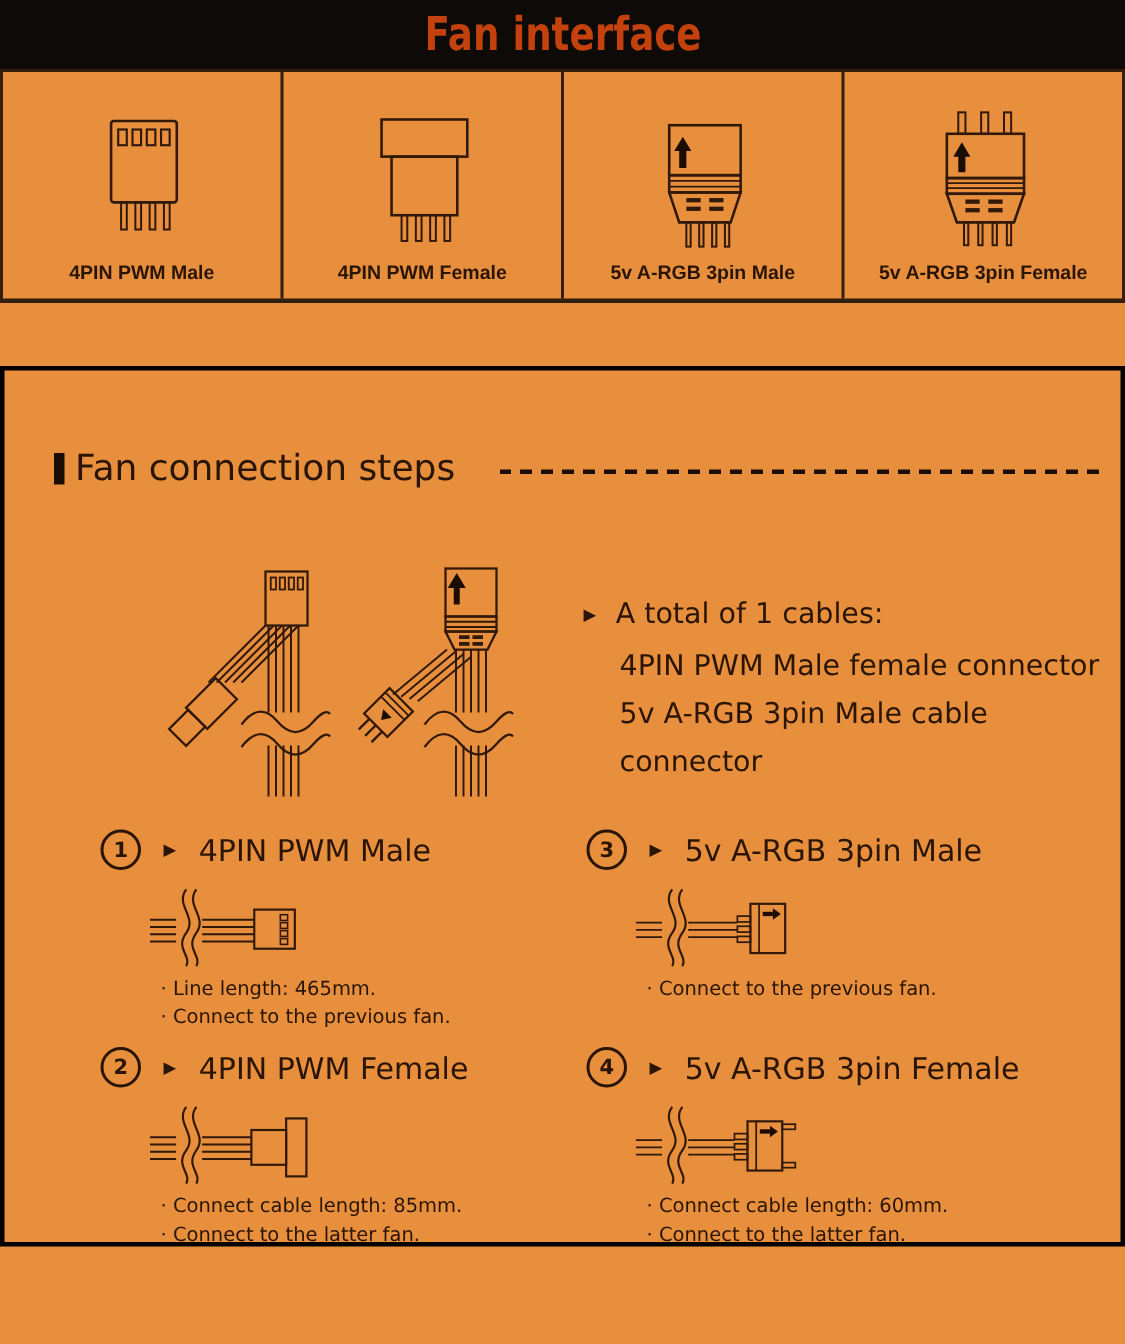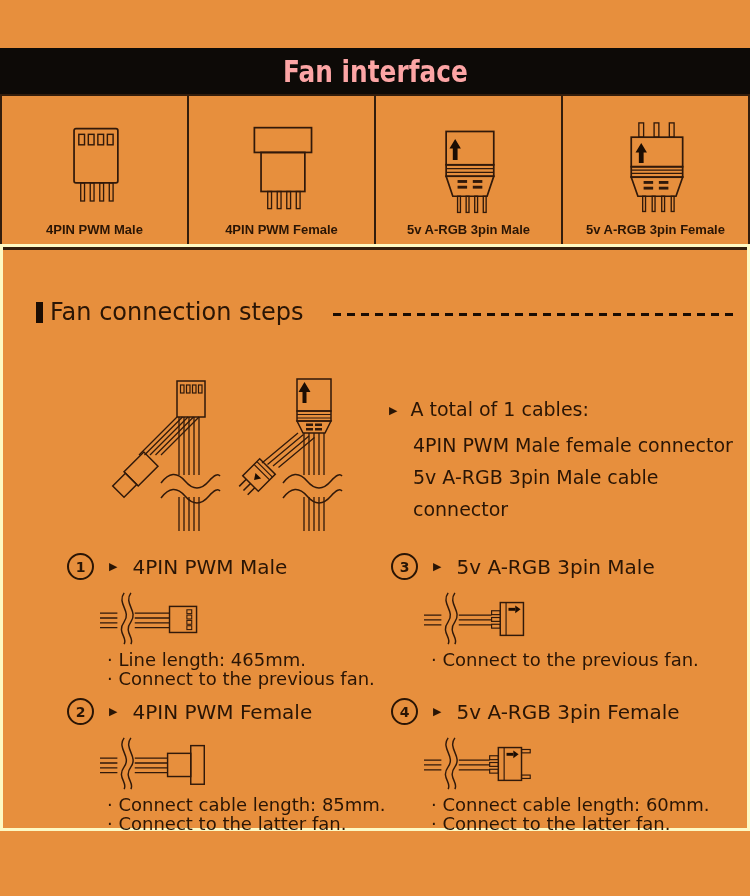--- a/index.html
+++ b/index.html
@@ -4,22 +4,22 @@
 <style>
   html,body{margin:0;padding:0;}
   body{
     width:750px;height:896px;position:relative;overflow:hidden;
     background:#e78f3d;
     font-family:"DejaVu Sans","Liberation Sans",sans-serif;
     color:#2a1505;
   }
   
   .banner{
-    height:46px;background:#0d0a07;color:#fca5a5;
-    display:flex;align-items:center;justify-content:center;margin-top:48px;
+    height:46px;background:#0d0a07;color:#c2410c;
+    display:flex;align-items:center;justify-content:center;
   }
   .banner-title{
     font-size:31px;font-weight:bold;letter-spacing:0;
     display:inline-block;transform:scaleX(.8);
   }
   
   .connector-row{
     height:156px;display:flex;box-sizing:border-box;
     border-top:2px solid #331d0c;border-bottom:3px solid #331d0c;
     border-left:2px solid #331d0c;border-right:2px solid #331d0c;
@@ -31,21 +31,21 @@
   }
   .ccol:last-child{border-right:none;}
   .ccol svg{width:88px;height:100px;margin-bottom:1px;}
   .clabel{
     font-family:"Liberation Sans",sans-serif;
     font-size:13px;font-weight:bold;margin-bottom:5px;white-space:nowrap;
   }
   
   .main-box{
     position:absolute;left:0;top:244px;width:750px;height:587px;
-    box-sizing:border-box;border:3px solid #fef9c3;
+    box-sizing:border-box;border:3px solid #000000;
   }
   .sec-header{
     position:absolute;left:33px;right:10px;top:51px;
     display:flex;align-items:center;
   }
   .tick{width:7px;height:21px;background:#1c0d03;margin-right:7px;}
   .sec-title{font-size:24px;white-space:nowrap;}
   .dashes{
     flex:1;height:3px;margin-left:30px;margin-top:4px;
     background:repeating-linear-gradient(90deg,#1c0d03 0 8px,transparent 8px 14px);
@@ -61,21 +61,21 @@
   }
   .step-head{display:flex;align-items:center;}
   .num{
     width:23px;height:23px;border:2px solid #2a1505;border-radius:50%;
     display:inline-flex;align-items:center;justify-content:center;
     font-size:14px;font-weight:bold;margin-right:15px;flex:none;
   }
   .tri2{font-size:11px;margin-right:15px;}
   .step-title{font-size:20px;white-space:nowrap;}
   .step-art{display:block;margin:10px 0 4px 30px;width:118px;height:56px;}
-  .note{margin-left:40px;font-size:18px;line-height:19px;white-space:nowrap;}
+  .note{margin-left:40px;font-size:13px;line-height:19px;white-space:nowrap;}
 </style>
 </head>
 <body>
 
 <div class="banner">
   <span class="banner-title">Fan interface</span>
 </div>
 
 <div class="connector-row">
 

